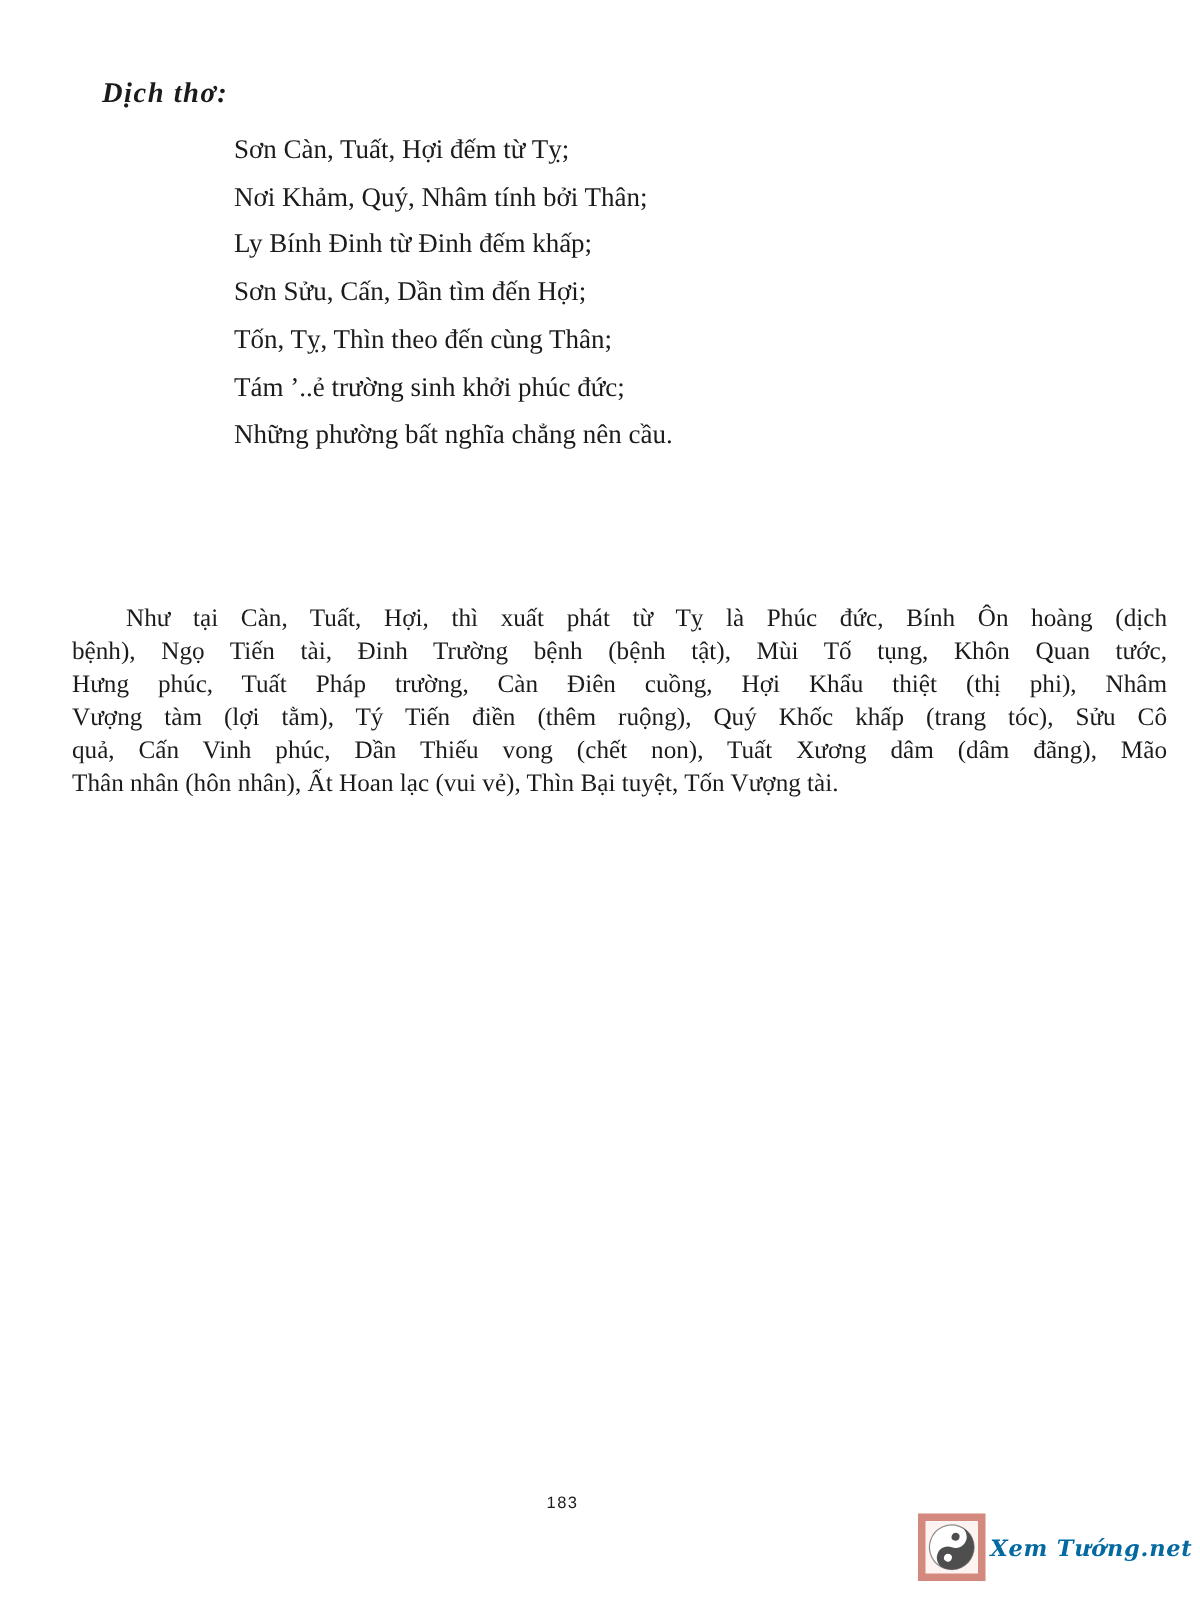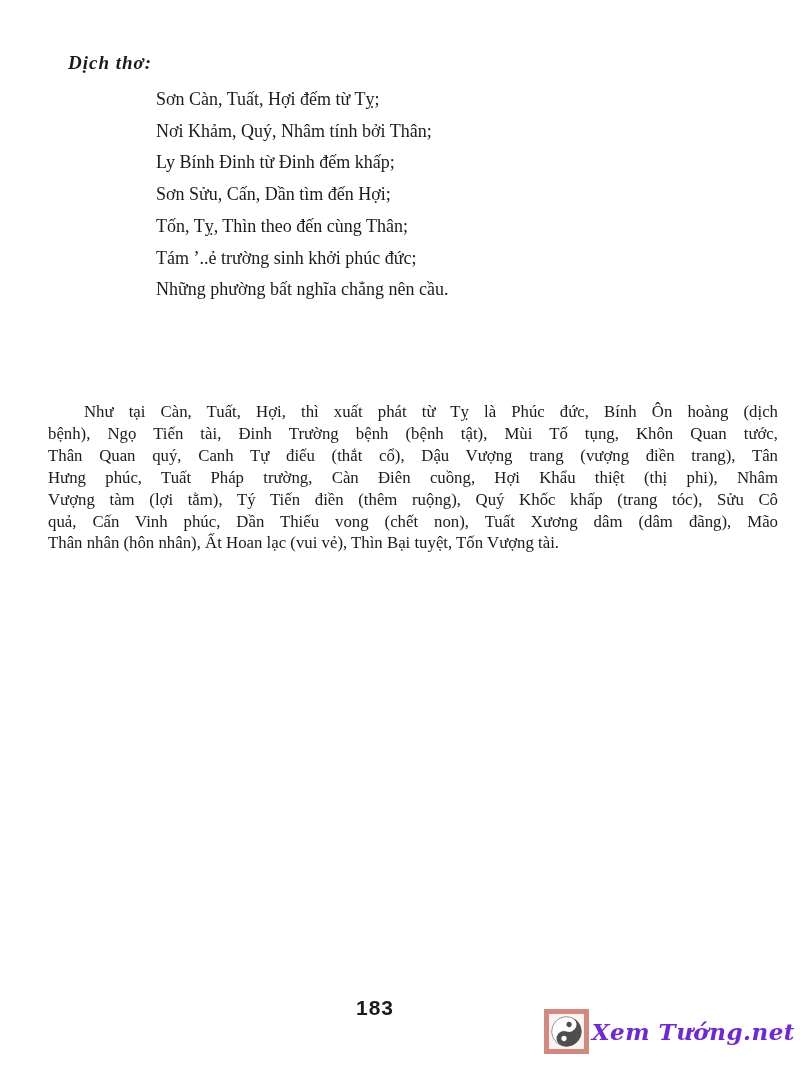--- a/index.html
+++ b/index.html
@@ -42,22 +42,22 @@
   .prose-line { text-align: justify; text-align-last: justify; }
   .prose-line.first { text-indent: 36px; }
   .prose-line.last { text-align-last: left; }
   .page-number {
     position: absolute;
     top: 996px;
     left: 0;
     width: 750px;
     text-align: center;
     font-family: "Liberation Sans", sans-serif;
-    font-weight: bold;
-    font-size: 21px;
+    font-weight: normal;
+    font-size: 11px;
     letter-spacing: 1px;
   }
   .watermark {
     position: absolute;
     right: 5px;
     bottom: 13px;
     display: flex;
     align-items: center;
     gap: 3px;
   }
@@ -65,24 +65,24 @@
     width: 45px;
     height: 45px;
     box-sizing: border-box;
     background: #fdf4f1;
     border: 5px solid #d4897e;
     display: flex;
     align-items: center;
     justify-content: center;
   }
   .wm-text {
-    color: #6d28d9;
+    color: #0369a1;
     font-style: italic;
     font-weight: bold;
-    font-size: 23px;
+    font-size: 15px;
     font-family: "DejaVu Serif", serif;
     letter-spacing: 0.5px;
     white-space: nowrap;
   }
 </style>
 </head>
 <body>
 
 <div class="page">
 
@@ -94,21 +94,20 @@
     <div class="poem-line">Ly Bính Đinh từ Đinh đếm khấp;</div>
     <div class="poem-line">Sơn Sửu, Cấn, Dần tìm đến Hợi;</div>
     <div class="poem-line">Tốn, Tỵ, Thìn theo đến cùng Thân;</div>
     <div class="poem-line">Tám ’..ẻ trường sinh khởi phúc đức;</div>
     <div class="poem-line">Những phường bất nghĩa chẳng nên cầu.</div>
   </div>
 
   <div class="prose">
     <div class="prose-line first">Như tại Càn, Tuất, Hợi, thì xuất phát từ Tỵ là Phúc đức, Bính Ôn hoàng (dịch</div>
     <div class="prose-line">bệnh), Ngọ Tiến tài, Đinh Trường bệnh (bệnh tật), Mùi Tố tụng, Khôn Quan tước,</div>
-    <div class="prose-line">Thân Quan quý, Canh Tự điếu (thắt cổ), Dậu Vượng trang (vượng điền trang), Tân</div>
     <div class="prose-line">Hưng phúc, Tuất Pháp trường, Càn Điên cuồng, Hợi Khẩu thiệt (thị phi), Nhâm</div>
     <div class="prose-line">Vượng tàm (lợi tằm), Tý Tiến điền (thêm ruộng), Quý Khốc khấp (trang tóc), Sửu Cô</div>
     <div class="prose-line">quả, Cấn Vinh phúc, Dần Thiếu vong (chết non), Tuất Xương dâm (dâm đãng), Mão</div>
     <div class="prose-line last">Thân nhân (hôn nhân), Ất Hoan lạc (vui vẻ), Thìn Bại tuyệt, Tốn Vượng tài.</div>
   </div>
 
   <div class="page-number">183</div>
 
   <div class="watermark">
     <span class="yy-frame">

